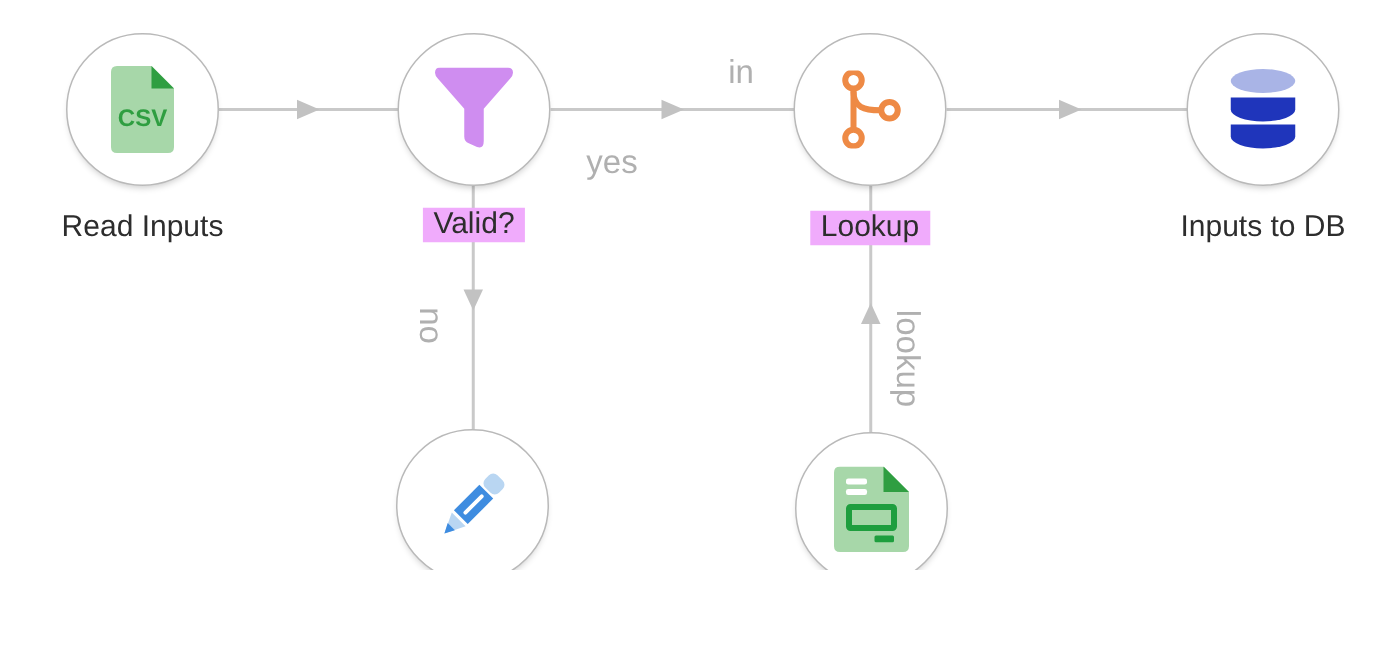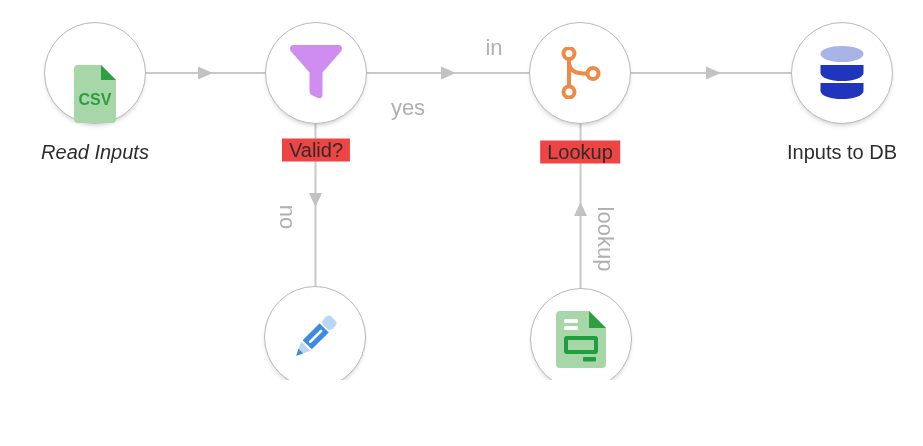--- a/index.html
+++ b/index.html
@@ -13,21 +13,21 @@
   .node {
     position:absolute; width:102px; height:102px; box-sizing:border-box;
     border:1.5px solid #b9b9b9; border-radius:50%; background:#ffffff;
     display:flex; align-items:center; justify-content:center;
     box-shadow:0 3px 5px -2px rgba(0,0,0,0.22);
   }
   .node-label {
     position:absolute; transform:translate(-50%,-50%);
     font-size:20px; font-weight:500; color:#2d2d2d; white-space:nowrap;
   }
-  .node-label.on-line { background:#ef4444; padding:0 7px; }
+  .node-label.on-line { background:#f0abfc; padding:0 7px; }
   .edge-label {
     position:absolute; transform:translate(-50%,-50%);
     font-size:22px; color:#b0b0b0; white-space:nowrap;
   }
   .edge-label.vlabel { transform:translate(-50%,-50%) rotate(90deg); }
 </style>
 </head>
 <body>
 
 <div class="canvas">
@@ -48,26 +48,26 @@
 
     <line class="edge-line" x1="580.5" y1="289" x2="580.5" y2="124"></line>
     <polygon class="arrowhead" points="574,216 587,216 580.5,202"></polygon>
   </svg>
 
   <div class="edge-label" style="left:494px; top:48px;">in</div>
   <div class="edge-label" style="left:408px; top:108px;">yes</div>
   <div class="edge-label vlabel" style="left:287px; top:217px;">no</div>
   <div class="edge-label vlabel" style="left:605px; top:239px;">lookup</div>
 
-  <div class="node-label" style="left:95px; top:152px;font-style:italic;">Read Inputs</div>
+  <div class="node-label" style="left:95px; top:152px;">Read Inputs</div>
   <div class="node-label on-line" style="left:316px; top:150px;">Valid?</div>
   <div class="node-label on-line" style="left:580px; top:152px;">Lookup</div>
   <div class="node-label" style="left:842px; top:152px;">Inputs to DB</div>
 
-  <div class="node" style="left:44px; top:22px;align-items:flex-end;">
+  <div class="node" style="left:44px; top:22px;">
     <svg width="42" height="58" viewBox="0 0 42 58">
       <path d="M4 0 H27 L42 15 V54 Q42 58 38 58 H4 Q0 58 0 54 V4 Q0 0 4 0 Z" fill="#a7d7a9"></path>
       <path d="M27 0 L42 15 H27 Z" fill="#2f9e41"></path>
       <text x="21" y="40" font-size="16" font-weight="bold" fill="#2f9e41" text-anchor="middle" font-family="Liberation Sans, sans-serif">CSV</text>
     </svg>
   </div>
 
   <div class="node" style="left:265px; top:22px;">
     <svg width="52" height="56" viewBox="0 0 52 56">
       <path d="M3.5 0 H48.5 Q52 0 52 3.5 Q52 5.5 50 7.5 L32.5 27.5 V49 Q32.5 54.5 28 53 L22.5 50.5 Q19.5 49.5 19.5 46 V27.5 L2 7.5 Q0 5.5 0 3.5 Q0 0 3.5 0 Z" fill="#cf8df0"></path>

